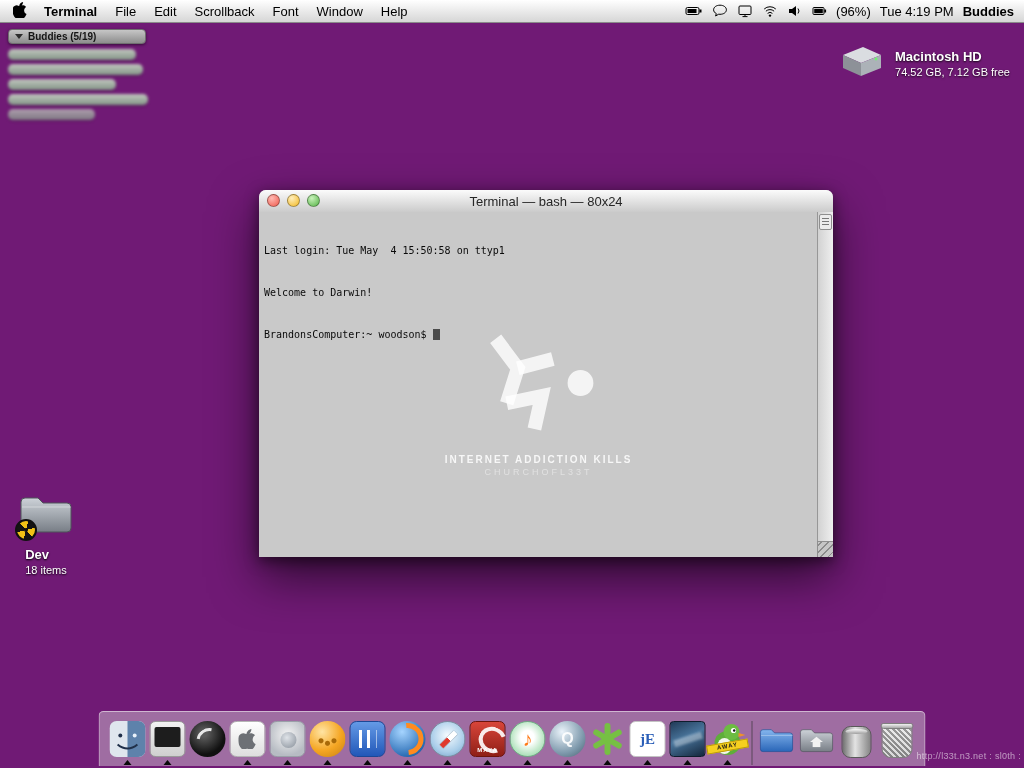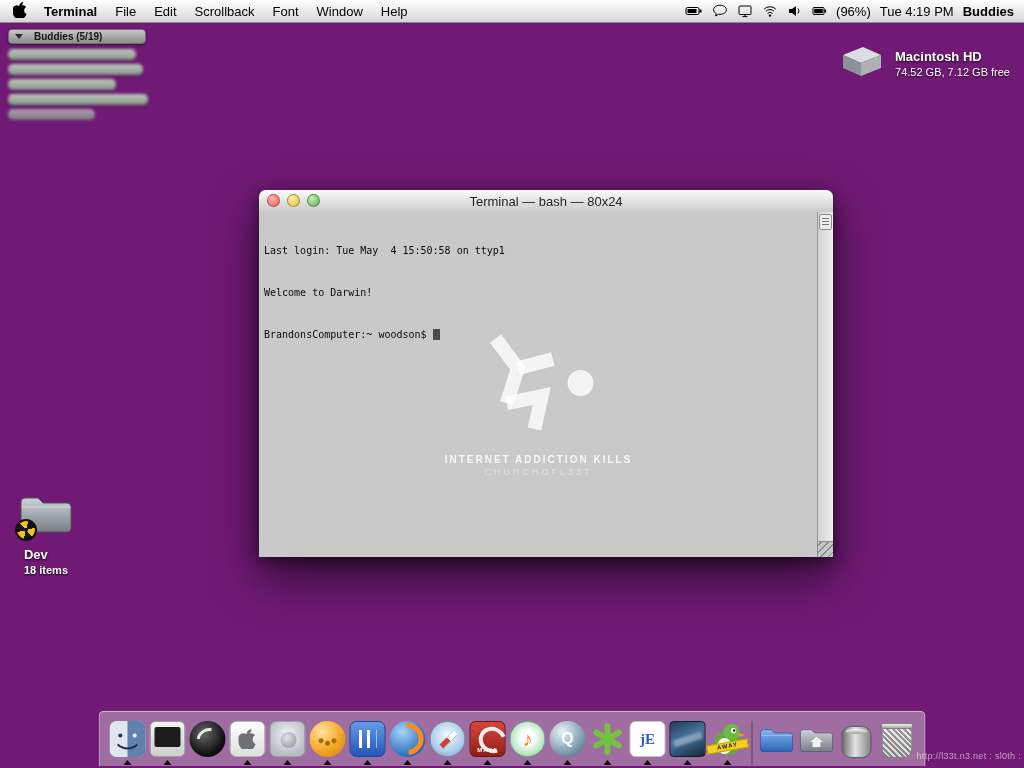--- a/index.html
+++ b/index.html
@@ -12,21 +12,21 @@
   .menu-left{display:flex;align-items:center;height:100%;}
   .menu-item{padding:0 9px;height:100%;display:flex;align-items:center;cursor:default;}
   .apple-menu{padding:0 8px 0 13px;}
   .app-name{font-weight:bold;}
   .menu-right{margin-left:auto;display:flex;align-items:center;gap:9px;padding-right:10px;}
   .mi-svg{display:block;}
   .user-name{font-weight:bold;}
 
   
   .buddies{position:absolute;left:8px;top:25px;width:160px;z-index:10;}
-  .buddies-title{display:inline-flex;align-items:center;gap:11px;width:124px;
+  .buddies-title{display:inline-flex;align-items:center;gap:5px;width:124px;
                  background:linear-gradient(#c6c6c6,#8d8d8d);border:1px solid #6f6f6f;border-radius:4px;
                  padding:1px 6px;font-size:10px;font-weight:bold;color:#151515;box-shadow:0 1px 3px rgba(0,0,0,.5);}
   .disclosure{width:0;height:0;border-left:4px solid transparent;border-right:4px solid transparent;border-top:5px solid #2d2d2d;}
   .buddy-rows{margin-top:5px;}
   .buddy-row{height:11px;border-radius:5px;margin-bottom:4px;background:linear-gradient(#c9d6c6,#85a089);
              filter:blur(1.7px);opacity:.92;box-shadow:0 1px 2px rgba(0,0,0,.4);}
   .buddy-rows .buddy-row:nth-child(1){width:128px;}
   .buddy-rows .buddy-row:nth-child(2){width:135px;}
   .buddy-rows .buddy-row:nth-child(3){width:108px;}
   .buddy-rows .buddy-row:nth-child(4){width:140px;}
@@ -46,21 +46,21 @@
      background:conic-gradient(from 15deg,#141414 0 60deg,#f2c215 60deg 120deg,#141414 120deg 180deg,#f2c215 180deg 240deg,#141414 240deg 300deg,#f2c215 300deg 360deg);}
   .badge-rad::after{content:"";position:absolute;left:7px;top:7px;width:4px;height:4px;border-radius:50%;background:#111;}
   .badge-globe{border-radius:50%;background:radial-gradient(circle at 35% 30%,#d2ecff,#3c8fde 60%,#1c5ea6);border:1px solid #17497e;box-sizing:border-box;}
   .badge-warn{position:relative;}
   .badge-warn::before{content:"";position:absolute;left:0;bottom:1px;width:0;height:0;
      border-left:11px solid transparent;border-right:11px solid transparent;border-bottom:19px solid #f2c215;
      filter:drop-shadow(0 1px 1px rgba(0,0,0,.6));}
   .badge-warn::after{content:"!";position:absolute;left:0;bottom:2px;width:22px;text-align:center;
      font-weight:bold;font-size:12px;color:#141414;}
   .f-name{font-size:13px;font-weight:bold;text-shadow:0 1px 2px #000;}
-  .f-count{font-size:11px;margin-top:2px;text-shadow:0 1px 2px #000;font-weight:bold;}
+  .f-count{font-size:11px;margin-top:2px;text-shadow:0 1px 2px #000;}
 
   
   .terminal{position:absolute;left:259px;top:190px;width:574px;height:367px;border-radius:7px 7px 0 0;
             background:#c9c9c9;box-shadow:0 20px 48px rgba(0,0,0,.6),0 4px 14px rgba(0,0,0,.5);z-index:20;}
   .titlebar{height:22px;border-radius:7px 7px 0 0;background:linear-gradient(#fbfbfb,#cbcbcb);
             border-bottom:1px solid #878787;display:flex;align-items:center;position:relative;}
   .win-title{flex:1;text-align:center;font-size:13px;color:#262626;}
   .lights{position:absolute;left:8px;top:4px;display:flex;gap:7px;}
   .light{width:13px;height:13px;border-radius:50%;box-sizing:border-box;border:1px solid rgba(0,0,0,.35);}
   .light.red{background:radial-gradient(circle at 35% 30%,#ffb9b2,#ef5a4d);}

